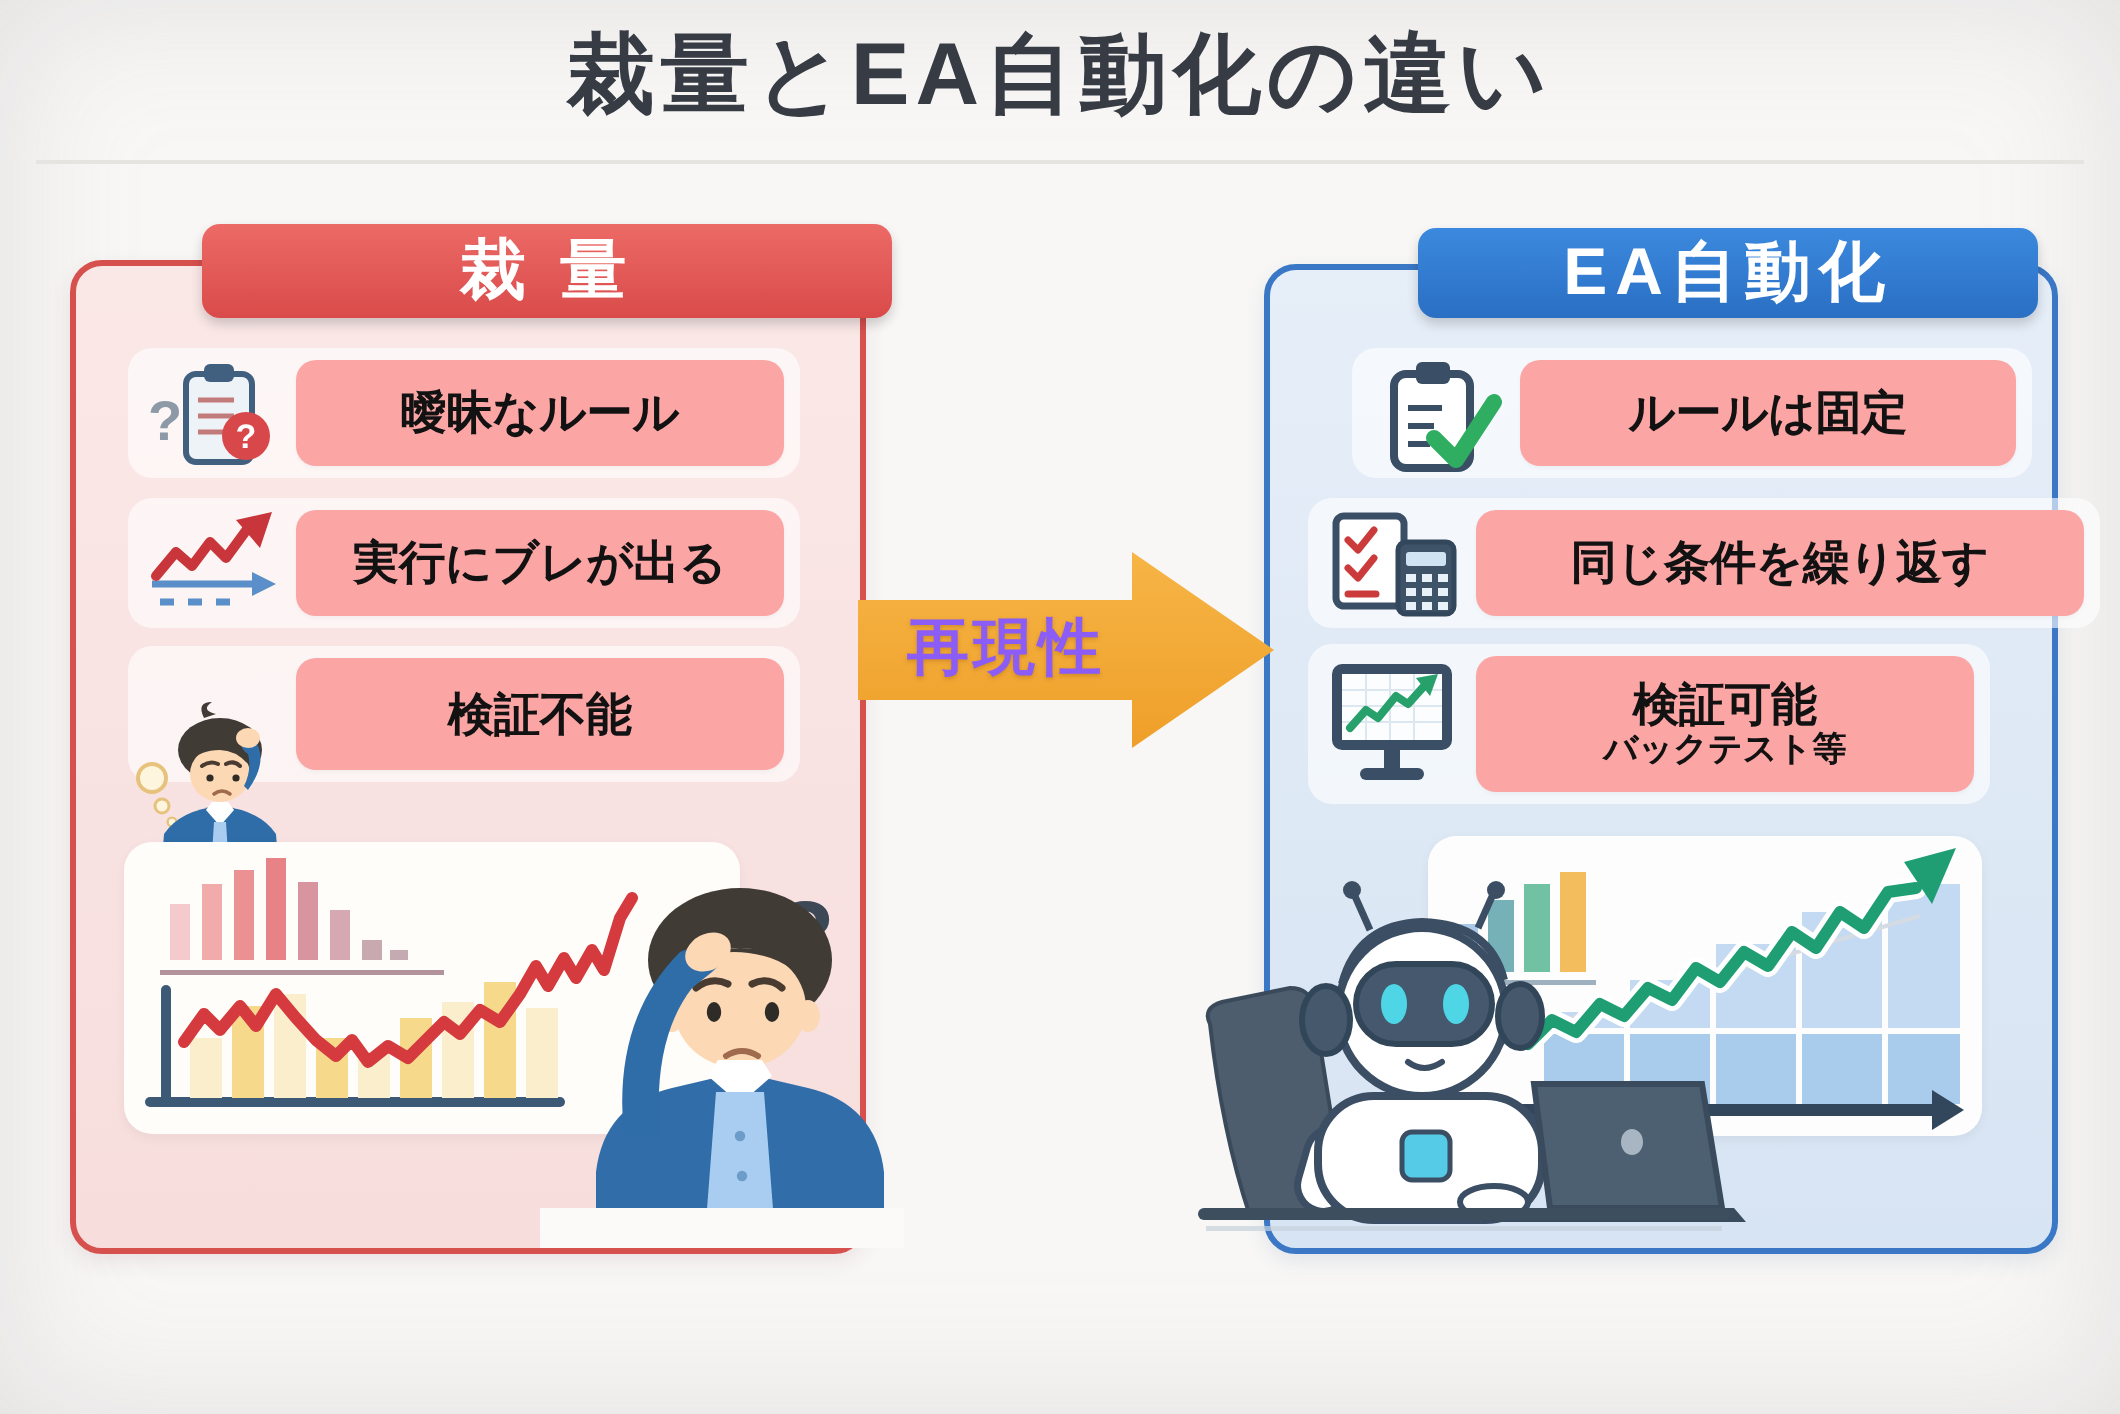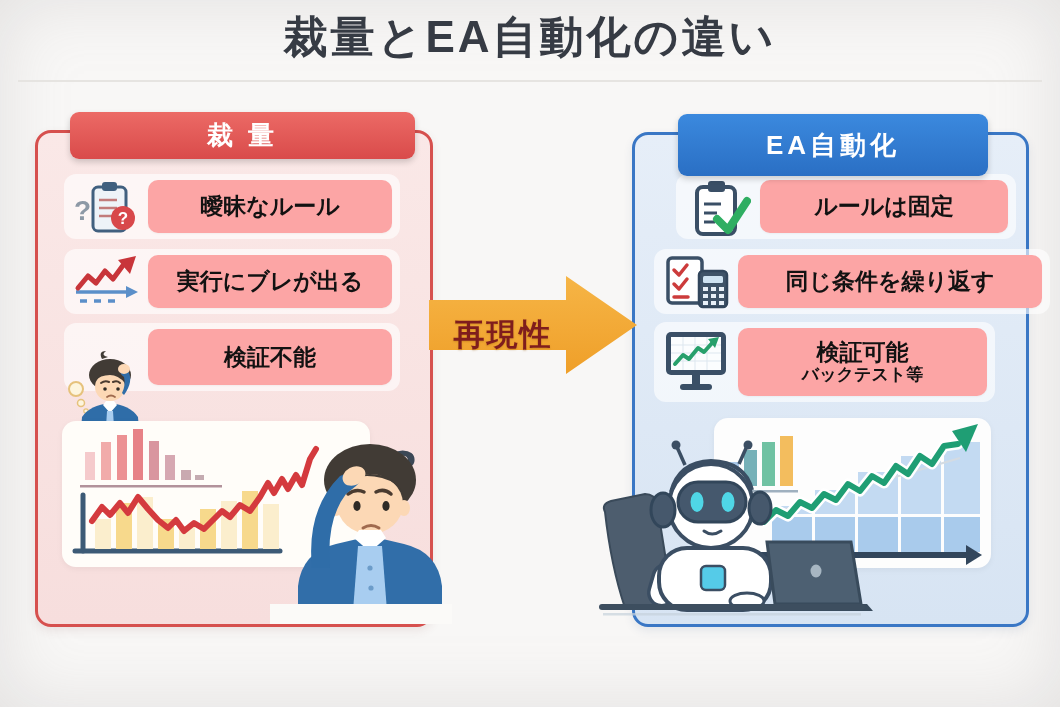--- a/index.html
+++ b/index.html
@@ -21,26 +21,26 @@
     background:linear-gradient(180deg,#fae8e7,#f7dedd);
     border:3.5px solid #d6504e;box-shadow:0 4px 10px rgba(120,60,60,.10);
   }
   .panel.right{
     left:632px;top:132px;width:391px;height:489px;
     background:linear-gradient(180deg,#e6eef8,#d7e4f3);
     border:3.5px solid #3a77c5;box-shadow:0 4px 10px rgba(50,80,130,.10);
   }
   .banner{
     position:absolute;z-index:6;display:flex;align-items:center;justify-content:center;
-    color:#fff;font-size:26px;font-weight:800;letter-spacing:4px;
-    border-radius:9px;box-shadow:0 3px 6px rgba(0,0,0,.18);
+    color:#fff;font-size:33px;font-weight:800;letter-spacing:4px;
+    border-radius:9px;box-shadow:0 3px 6px rgba(0,0,0,.18);margin-left:31px;
   }
   .banner.red{left:70px;top:112px;width:345px;height:47px;
     background:linear-gradient(180deg,#ec6a66,#d94b4a);}
-  .banner.blue{left:678px;top:114px;width:310px;height:62px;
+  .banner.blue{left:678px;top:114px;width:310px;height:45px;
     background:linear-gradient(180deg,#3b89de,#2a6fc4);}
 
   .item-row{
     position:absolute;display:flex;align-items:center;
     background:rgba(255,255,255,.62);border-radius:12px;overflow:visible;
   }
   .icon-cell{width:84px;display:flex;align-items:center;justify-content:center;flex:none;}
   .label-pill{
     flex:1;align-self:stretch;margin:6px 8px 6px 0;background:#fca5a5;border-radius:10px;
     display:flex;flex-direction:column;align-items:center;justify-content:center;
@@ -49,22 +49,22 @@
   }
   .label-pill .sub{font-size:17px;font-weight:800;color:#121212;}
 
   .chart-card{position:absolute;border-radius:14px;box-shadow:0 2px 6px rgba(0,0,0,.05);}
   .chart-card.left{left:62px;top:421px;width:308px;height:146px;background:#fffdf9;}
   .chart-card.right{left:714px;top:418px;width:277px;height:150px;background:#fdfdfd;}
 
   .figure{position:absolute;z-index:5;}
   .arrow-wrap{position:absolute;left:429px;top:273px;width:212px;height:104px;z-index:7;}
   .arrow-label{
-    position:absolute;left:438px;top:314px;width:130px;z-index:8;text-align:center;
-    color:#7f1d1d;font-size:31px;font-weight:800;letter-spacing:2px;
+    position:absolute;left:438px;top:303px;width:130px;z-index:8;text-align:center;
+    color:#8b5cf6;font-size:31px;font-weight:800;letter-spacing:2px;
     text-shadow:0 1px 2px rgba(150,90,0,.35);
   }
 </style>
 </head>
 <body>
 
 <div class="stage">
 
   <h1 class="title">裁量とEA自動化の違い</h1>
   <div class="title-rule"></div>

